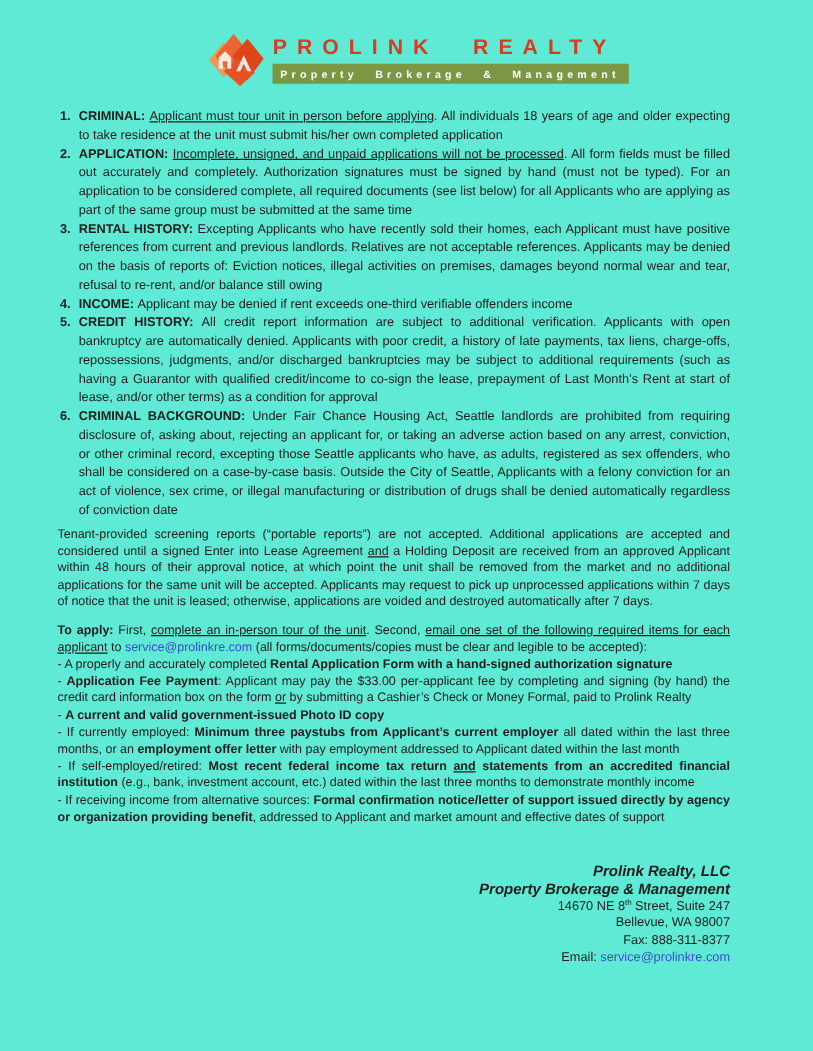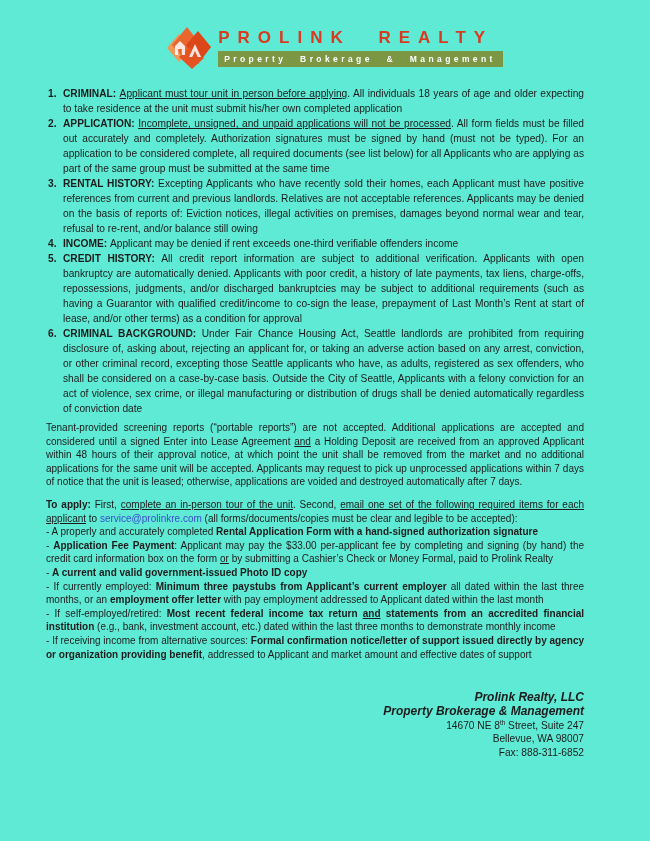--- a/index.html
+++ b/index.html
@@ -116,16 +116,17 @@
       <div class="req just"><span>- If self-employed/retired: </span><span class="b">Most recent federal income tax return </span><span class="b u">and</span><span class="b"> statements from an accredited financial institution</span><span> (e.g., bank, investment account, etc.) dated within the last three months to demonstrate monthly income</span></div>
 
       <div class="req just"><span>- If receiving income from alternative sources: </span><span class="b">Formal confirmation notice/letter of support issued directly by agency or organization providing benefit</span><span>, addressed to Applicant and market amount and effective dates of support</span></div>
     </div>
 
   <footer class="ftr">
     <div class="f-bold">Prolink Realty, LLC</div>
     <div class="f-bold">Property Brokerage &amp; Management</div>
     <div><span>14670 NE 8</span><sup>th</sup><span> Street, Suite 247</span></div>
     <div>Bellevue, WA 98007</div>
-    <div>Fax: 888-311-6852</div>
+    <div>Fax: 888-311-8377</div>
+    <div><span>Email: </span><span class="lnk">service@prolinkre.com</span></div>
   </footer>
 
 </div>
 
 </body></html>

